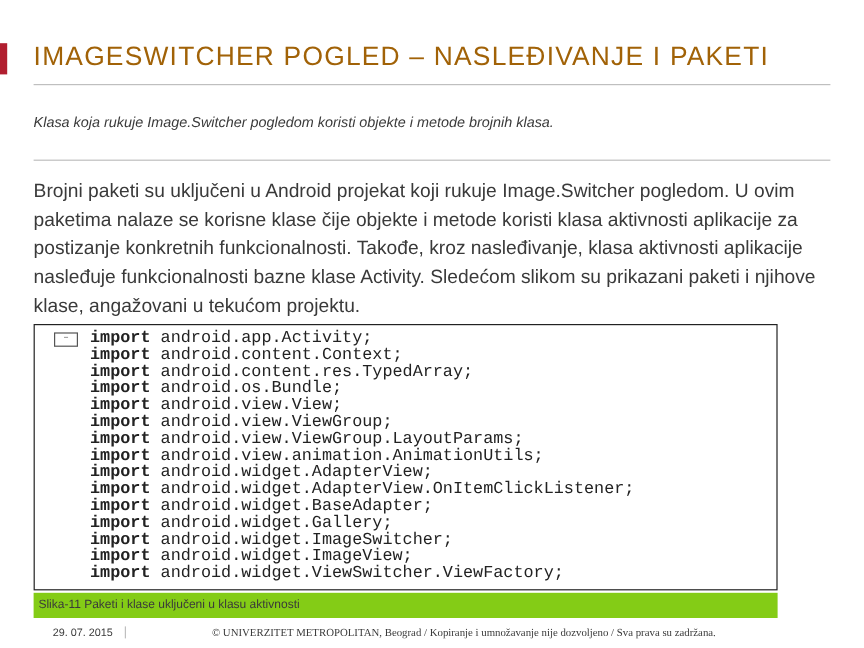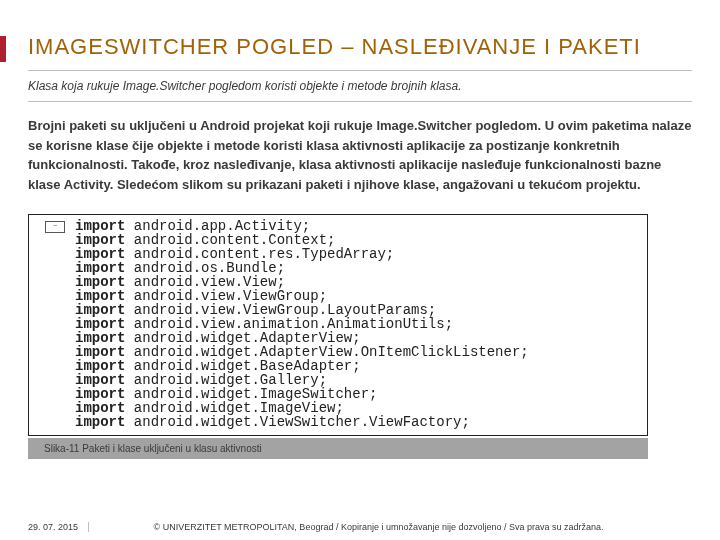--- a/index.html
+++ b/index.html
@@ -29,32 +29,31 @@
   h1{
     font-size:22px;
     letter-spacing:1px;
     font-weight:400;
     color:#a16207;
     margin:14px 0 10px 0;
   }
   .subtitle{
     border-top:1px solid #bfbfbf;
     border-bottom:1px solid #bfbfbf;
-    padding:8px 0;
+    padding:24px 0;
     font-style:italic;
     font-size:12px;
     color:#3a3a3a;
     margin-bottom:14px;
   }
   .body-text{
-    font-size:13px;
+    font-size:16px;
     line-height:1.5;
     color:#3a3a3a;
-    margin-bottom:20px;
-    font-weight:bold;
+    margin-bottom:2px;
   }
   .code-block{
     border:1px solid #222;
     margin-top:2px;
     width:620px;
     box-sizing:border-box;
     background:#fff;
     display:flex;
     align-items:flex-start;
     padding:4px 6px 6px 6px;
@@ -79,49 +78,49 @@
     font-size:14px;
     line-height:14px;
     color:#222;
     white-space:pre;
   }
   .code-lines .kw{
     color:#222;
     font-weight:bold;
   }
   .caption-band{
-    background:#a3a3a3;
+    background:#84cc16;
     width:620px;
     font-size:10px;
-    padding:5px 16px;
+    padding:5px 4px;
     margin-top:2px;
     color:#3a3a3a;
     box-sizing:border-box;
   }
   .footer{
     position:absolute;
-    left:28px;
+    left:44px;
     right:28px;
     bottom:8px;
     font-size:9px;
     color:#3a3a3a;
   }
   .footer .date{
     display:inline-block;
     border-right:1px solid #bfbfbf;
     padding-right:10px;
     margin-right:10px;
   }
   .footer .copy{
     display:inline-block;
     text-align:center;
     width:calc(100% - 110px);
     vertical-align:top;
   }
-  .copyright-main{display:block;}
+  .copyright-main{display:block;font-family:Liberation Serif, serif;}
   .version{display:block;}
 </style>
 </head>
 <body>
 
 <div class="page">
   <div class="accent-bar"></div>
 
   <h1>IMAGESWITCHER POGLED – NASLEĐIVANJE I PAKETI</h1>
 

